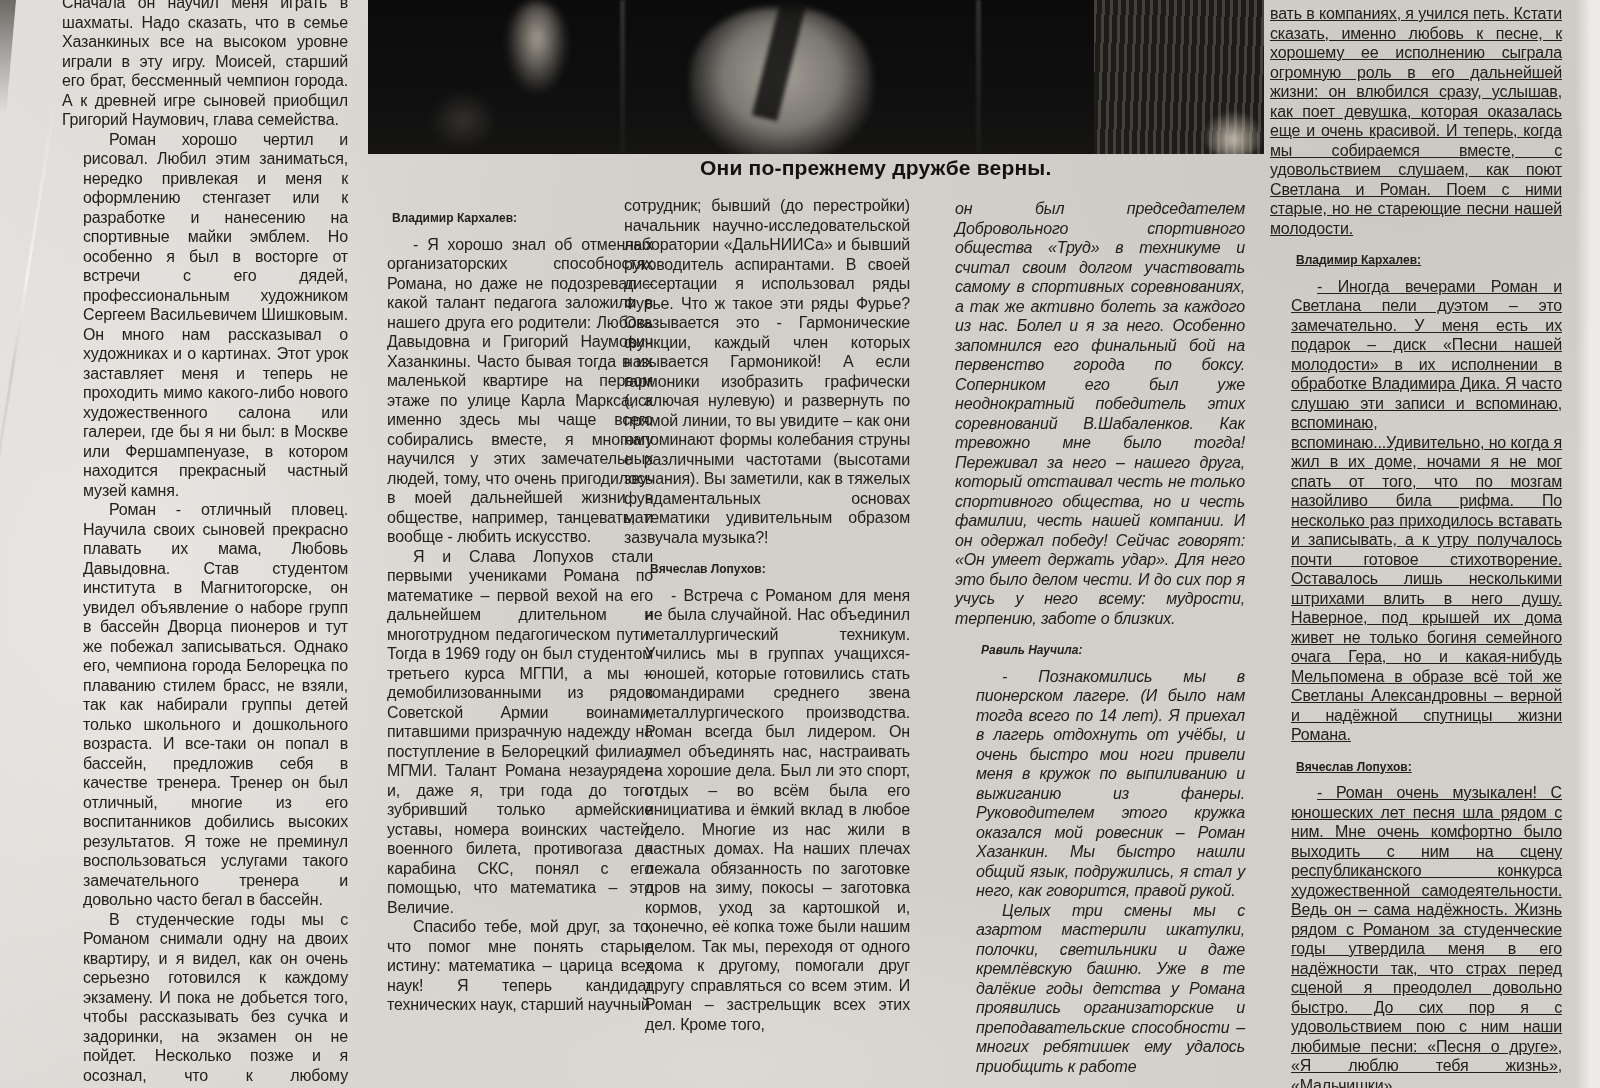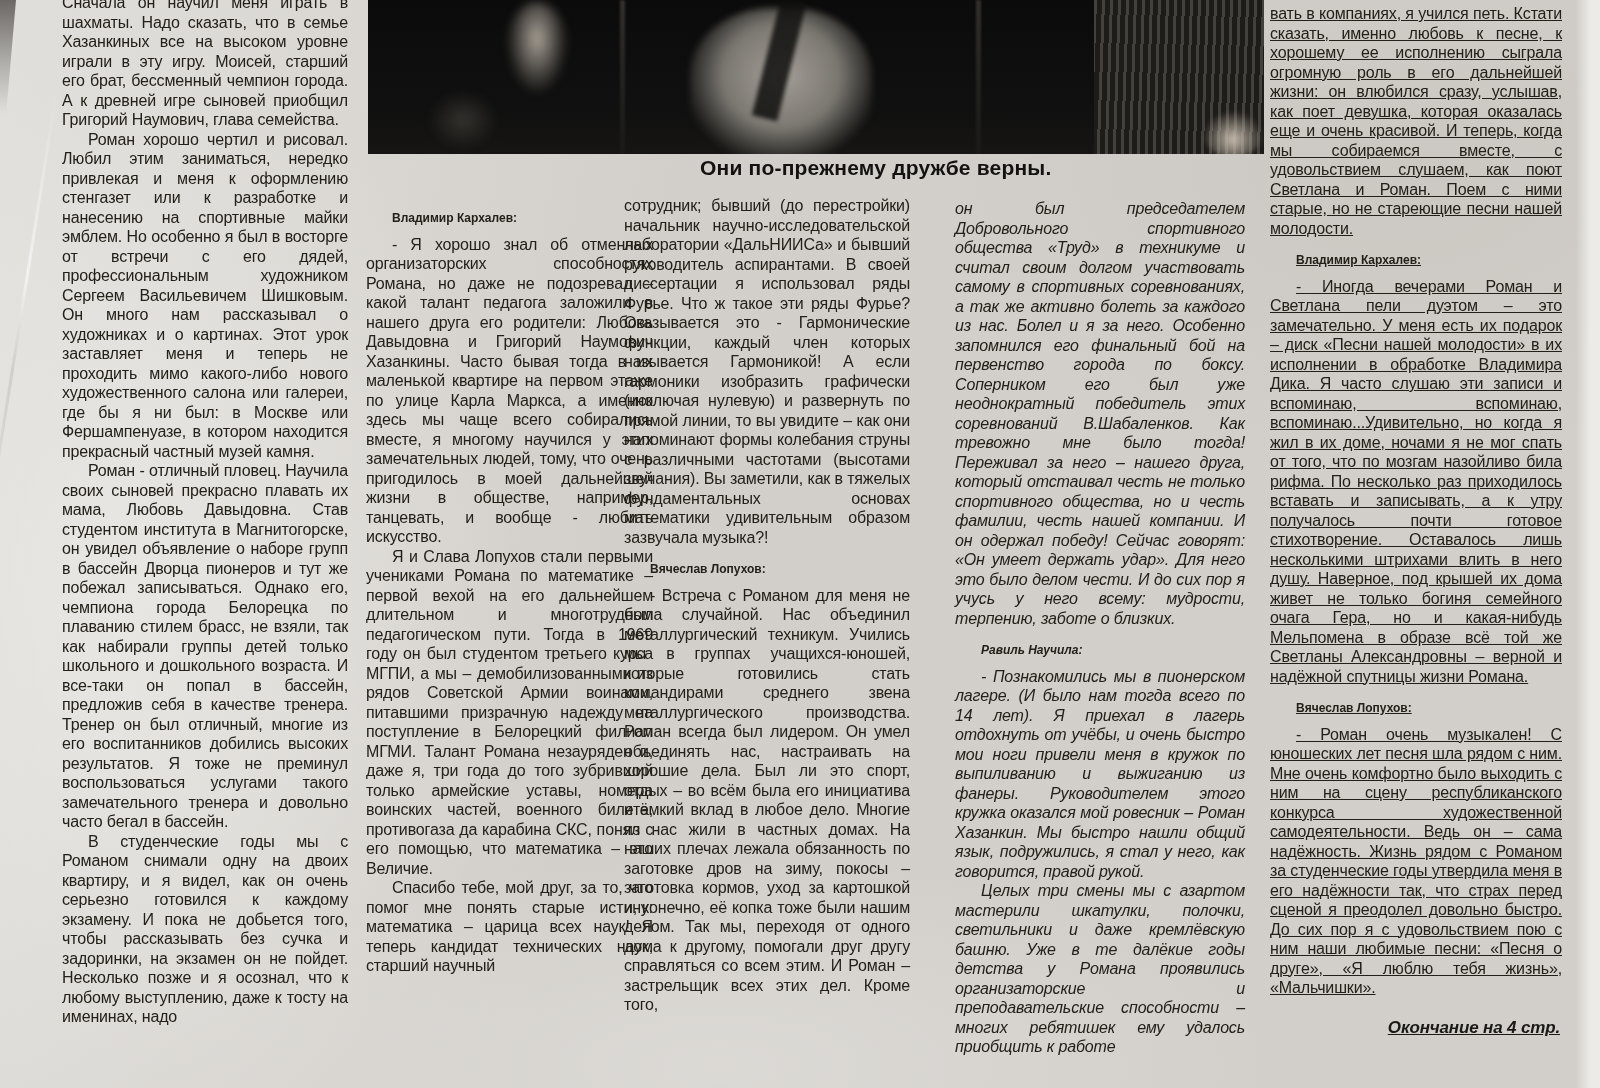--- a/index.html
+++ b/index.html
@@ -81,21 +81,21 @@
   .col {
     position: absolute; color: #232019; font-size: 16px; line-height: 19.5px;
     text-align: justify; letter-spacing: -0.15px;
   }
   .col-1 { left: 62px;   top: -7px;  width: 286px; }
   .col-2 { left: 366px;  top: 196px; width: 287px; }
   .col-3 { left: 624px;  top: 196px; width: 286px; }
   .col-4 { left: 955px;  top: 199px; width: 290px; font-style: italic; }
   .col-5 { left: 1270px; top: 4px;   width: 292px; text-decoration: underline; }
   .para { margin: 0; }
-  .para.ind { text-indent: 26px; }
+  .para.ind { text-indent: 26px; margin-left: 21px; }
   .speaker {
     font-size: 12px; font-weight: bold; letter-spacing: 0;
     margin: 13px 0 6px 26px; text-align: left;
   }
   .footer-note {
     margin: 20px 2px 0 0; text-align: right;
     font-weight: bold; font-style: italic; text-decoration: underline;
     font-size: 17px; color: #1b1916;
   }
 </style>

